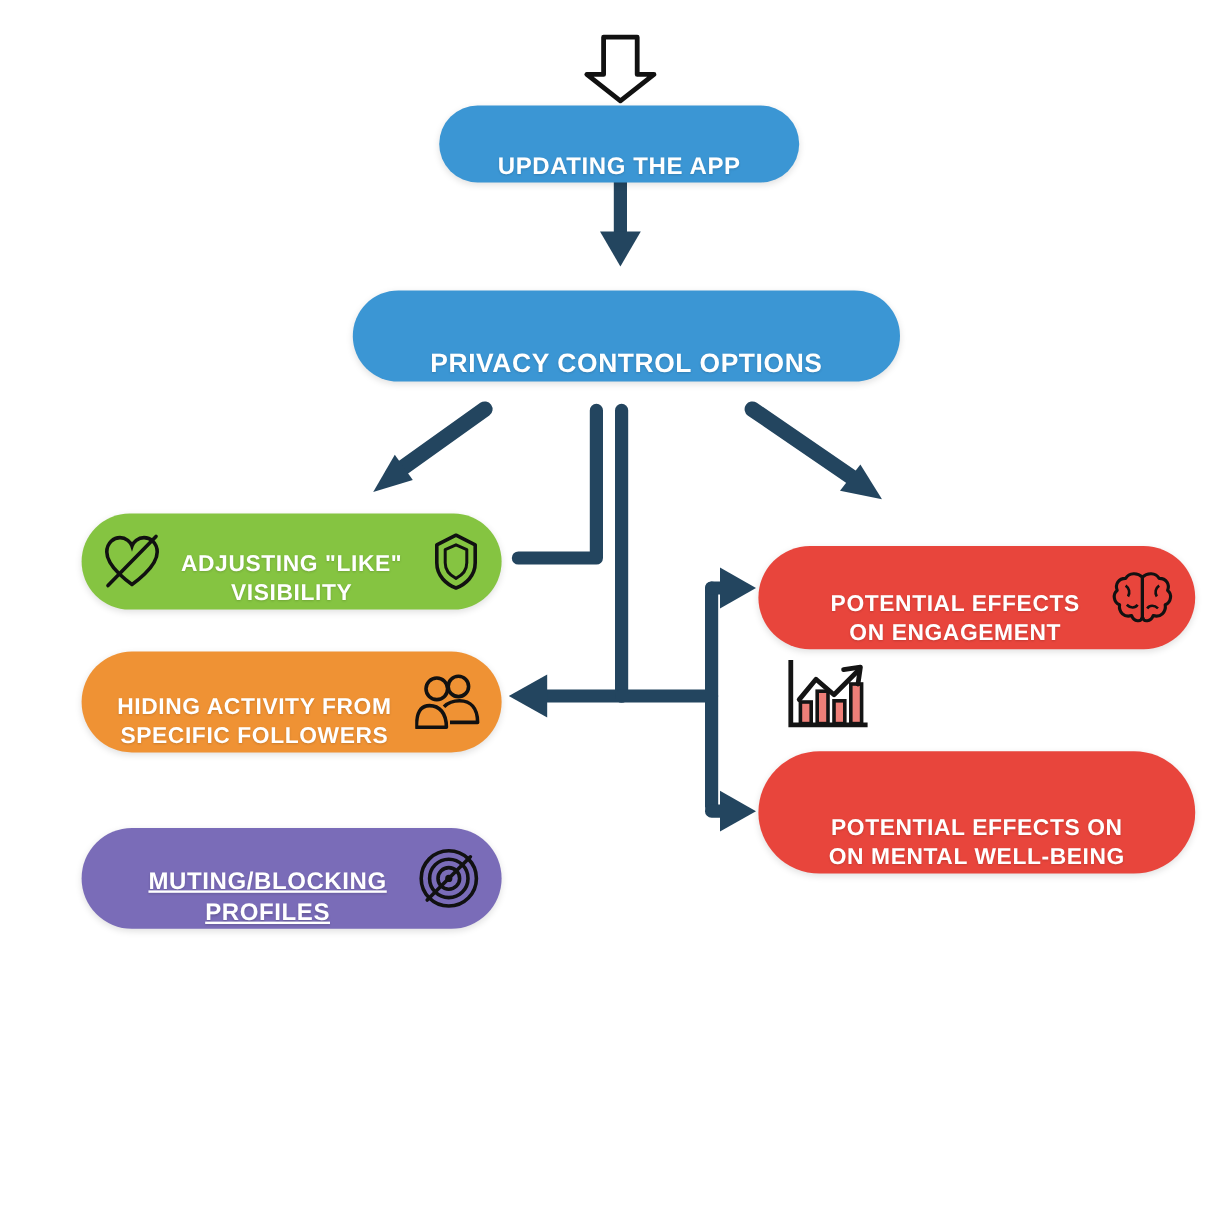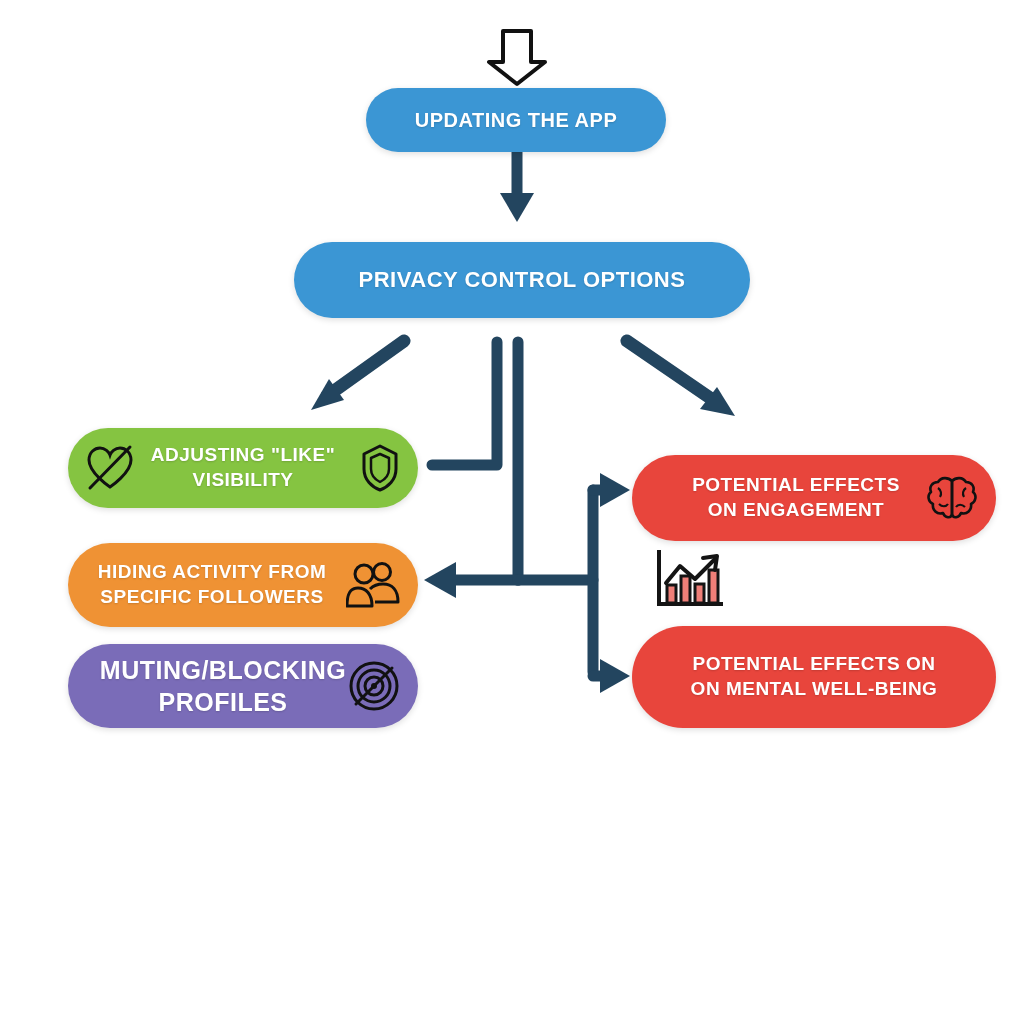--- a/index.html
+++ b/index.html
@@ -21,21 +21,21 @@
     position: absolute;
     left: 0;
     top: 0;
     width: 1024px;
     height: 1024px;
     pointer-events: none;
   }
   .node {
     position: absolute;
     display: flex;
-    align-items: center;
+    align-items: flex-end;
     justify-content: center;
     box-sizing: border-box;
     border-radius: 999px;
     color: #ffffff;
     text-align: center;
     letter-spacing: 0.5px;
     line-height: 1.30;
     font-weight: 700;
     text-transform: uppercase;
     text-shadow: 0 1px 2px rgba(0,0,0,0.16);
@@ -66,22 +66,23 @@
   }
   #node-like-visibility {
     left: 68px; top: 428px; width: 350px; height: 80px;
     font-size: 19px;
   }
   #node-hiding-activity {
     left: 68px; top: 543px; width: 350px; height: 84px;
     font-size: 19px;
   }
   #node-muting-blocking {
-    left: 68px; top: 644px; width: 350px; height: 84px;
-    font-size: 25px;
+    left: 68px; top: 690px; width: 350px; height: 84px;
+    font-size: 20px;
+    text-decoration: underline;
   }
   #node-effects-engagement {
     left: 632px; top: 455px; width: 364px; height: 86px;
     font-size: 19px;
   }
   #node-effects-wellbeing {
     left: 632px; top: 626px; width: 364px; height: 102px;
     font-size: 19px;
   }
 

